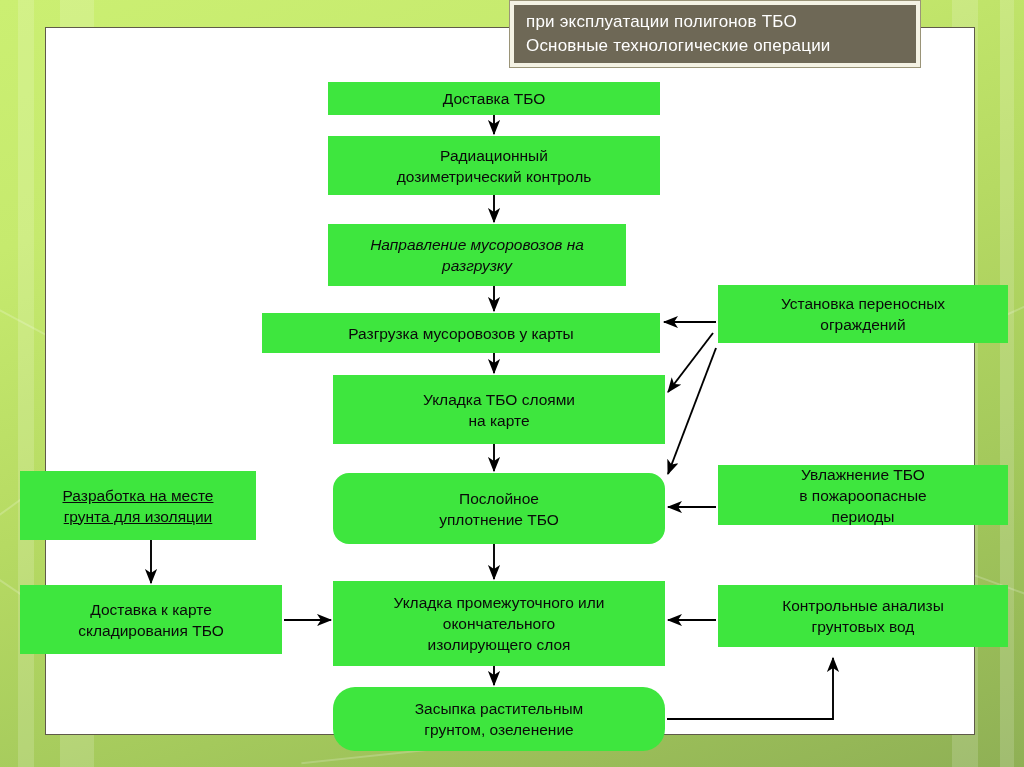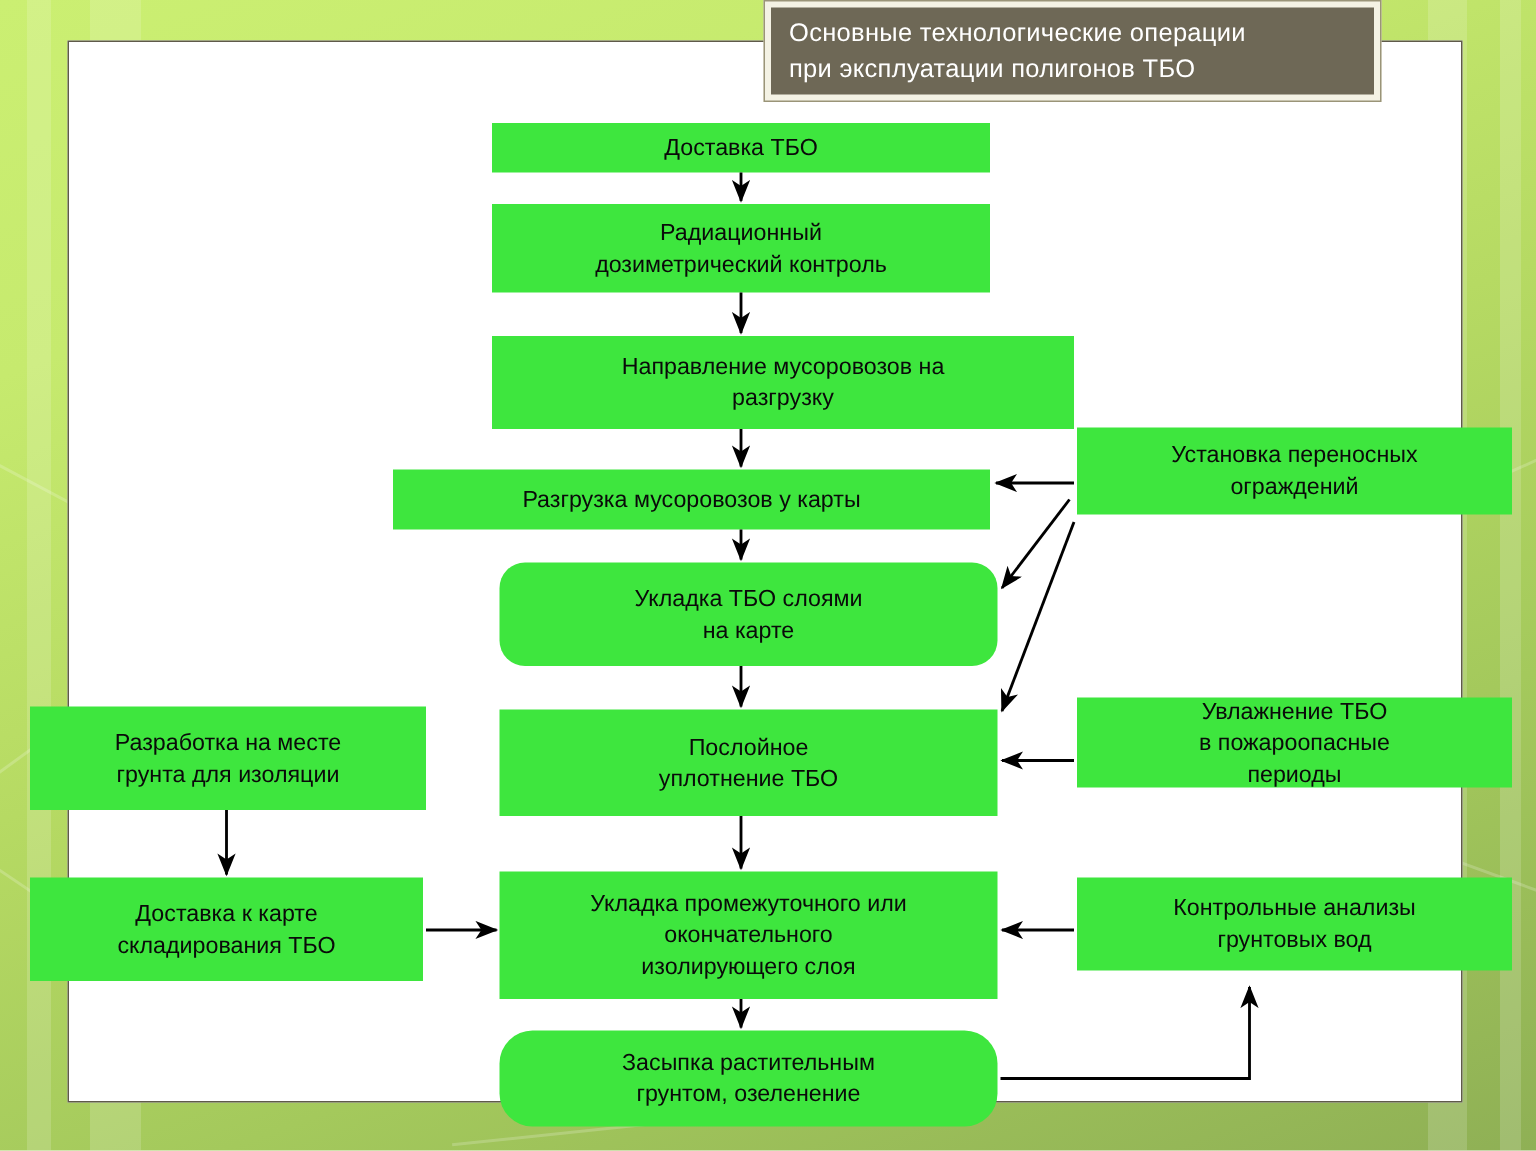--- a/index.html
+++ b/index.html
@@ -73,22 +73,22 @@
   <div class="streak s2"></div>
   <div class="streak s3"></div>
   <div class="streak s4"></div>
   <div class="streak s5"></div>
   <div class="streak s6"></div>
 
   <div id="panel"></div>
 
   <div id="title-wrap">
     <div id="title-box">
+      <span>при эксплуатации полигонов ТБО</span>
       <span>Основные технологические операции</span>
-      <span>при эксплуатации полигонов ТБО</span>
     </div>
   </div>
 
   <svg id="arrows" viewBox="0 0 1024 767">
     <defs>
       <marker id="ah" markerWidth="9" markerHeight="9" refX="7.4" refY="3.2" orient="auto" markerUnits="strokeWidth">
         <path d="M0,0 L8,3.2 L0,6.4 L2.1,3.2 z" fill="#000"></path>
       </marker>
     </defs>
     <g stroke="#000" stroke-width="1.9" fill="none" marker-end="url(#ah)">
@@ -116,48 +116,48 @@
     </g>
   </svg>
 
   <div id="node-layer">
       <div class="node" style="left: 328px; top: 82px; width: 332px; height: 33px; background: rgb(62, 230, 62);">
         <span>Доставка ТБО</span>
       </div>
       <div class="node" style="left: 328px; top: 136px; width: 332px; height: 59px; background: rgb(62, 230, 62);">
         <span>Радиационный<br>дозиметрический контроль</span>
       </div>
-      <div class="node" style="left: 328px; top: 224px; width: 388px; height: 62px; background: rgb(62, 230, 62);">
+      <div class="node" style="left: 328px; top: 224px; width: 298px; height: 62px; background: rgb(62, 230, 62); font-style: italic;">
         <span>Направление мусоровозов на<br>разгрузку</span>
       </div>
       <div class="node" style="left: 262px; top: 313px; width: 398px; height: 40px; background: rgb(62, 230, 62);">
         <span>Разгрузка мусоровозов у карты</span>
       </div>
-      <div class="node" style="left: 333px; top: 375px; width: 332px; height: 69px; background: rgb(62, 230, 62); border-radius: 17px;">
+      <div class="node" style="left: 333px; top: 375px; width: 332px; height: 69px; background: rgb(62, 230, 62);">
         <span>Укладка ТБО слоями<br>на карте</span>
       </div>
-      <div class="node" style="left: 333px; top: 473px; width: 332px; height: 71px; background: rgb(62, 230, 62);">
+      <div class="node" style="left: 333px; top: 473px; width: 332px; height: 71px; background: rgb(62, 230, 62); border-radius: 16px;">
         <span>Послойное<br>уплотнение ТБО</span>
       </div>
       <div class="node" style="left: 333px; top: 581px; width: 332px; height: 85px; background: rgb(62, 230, 62);">
         <span>Укладка промежуточного или<br>окончательного<br>изолирующего слоя</span>
       </div>
       <div class="node" style="left: 333px; top: 687px; width: 332px; height: 64px; background: rgb(62, 230, 62); border-radius: 22px;">
         <span>Засыпка растительным<br>грунтом, озеленение</span>
       </div>
       <div class="node" style="left: 718px; top: 285px; width: 290px; height: 58px; background: rgb(62, 230, 62);">
         <span>Установка переносных<br>ограждений</span>
       </div>
       <div class="node" style="left: 718px; top: 465px; width: 290px; height: 60px; background: rgb(62, 230, 62);">
         <span>Увлажнение ТБО<br>в пожароопасные<br>периоды</span>
       </div>
       <div class="node" style="left: 718px; top: 585px; width: 290px; height: 62px; background: rgb(62, 230, 62);">
         <span>Контрольные анализы<br>грунтовых вод</span>
       </div>
-      <div class="node" style="left: 20px; top: 471px; width: 264px; height: 69px; background: rgb(62, 230, 62);">
+      <div class="node" style="left: 20px; top: 471px; width: 236px; height: 69px; background: rgb(62, 230, 62); text-decoration: underline;">
         <span>Разработка на месте<br>грунта для изоляции</span>
       </div>
       <div class="node" style="left: 20px; top: 585px; width: 262px; height: 69px; background: rgb(62, 230, 62);">
         <span>Доставка к карте<br>складирования ТБО</span>
       </div>
     </div>
 
 </div>
 
 </body></html>

